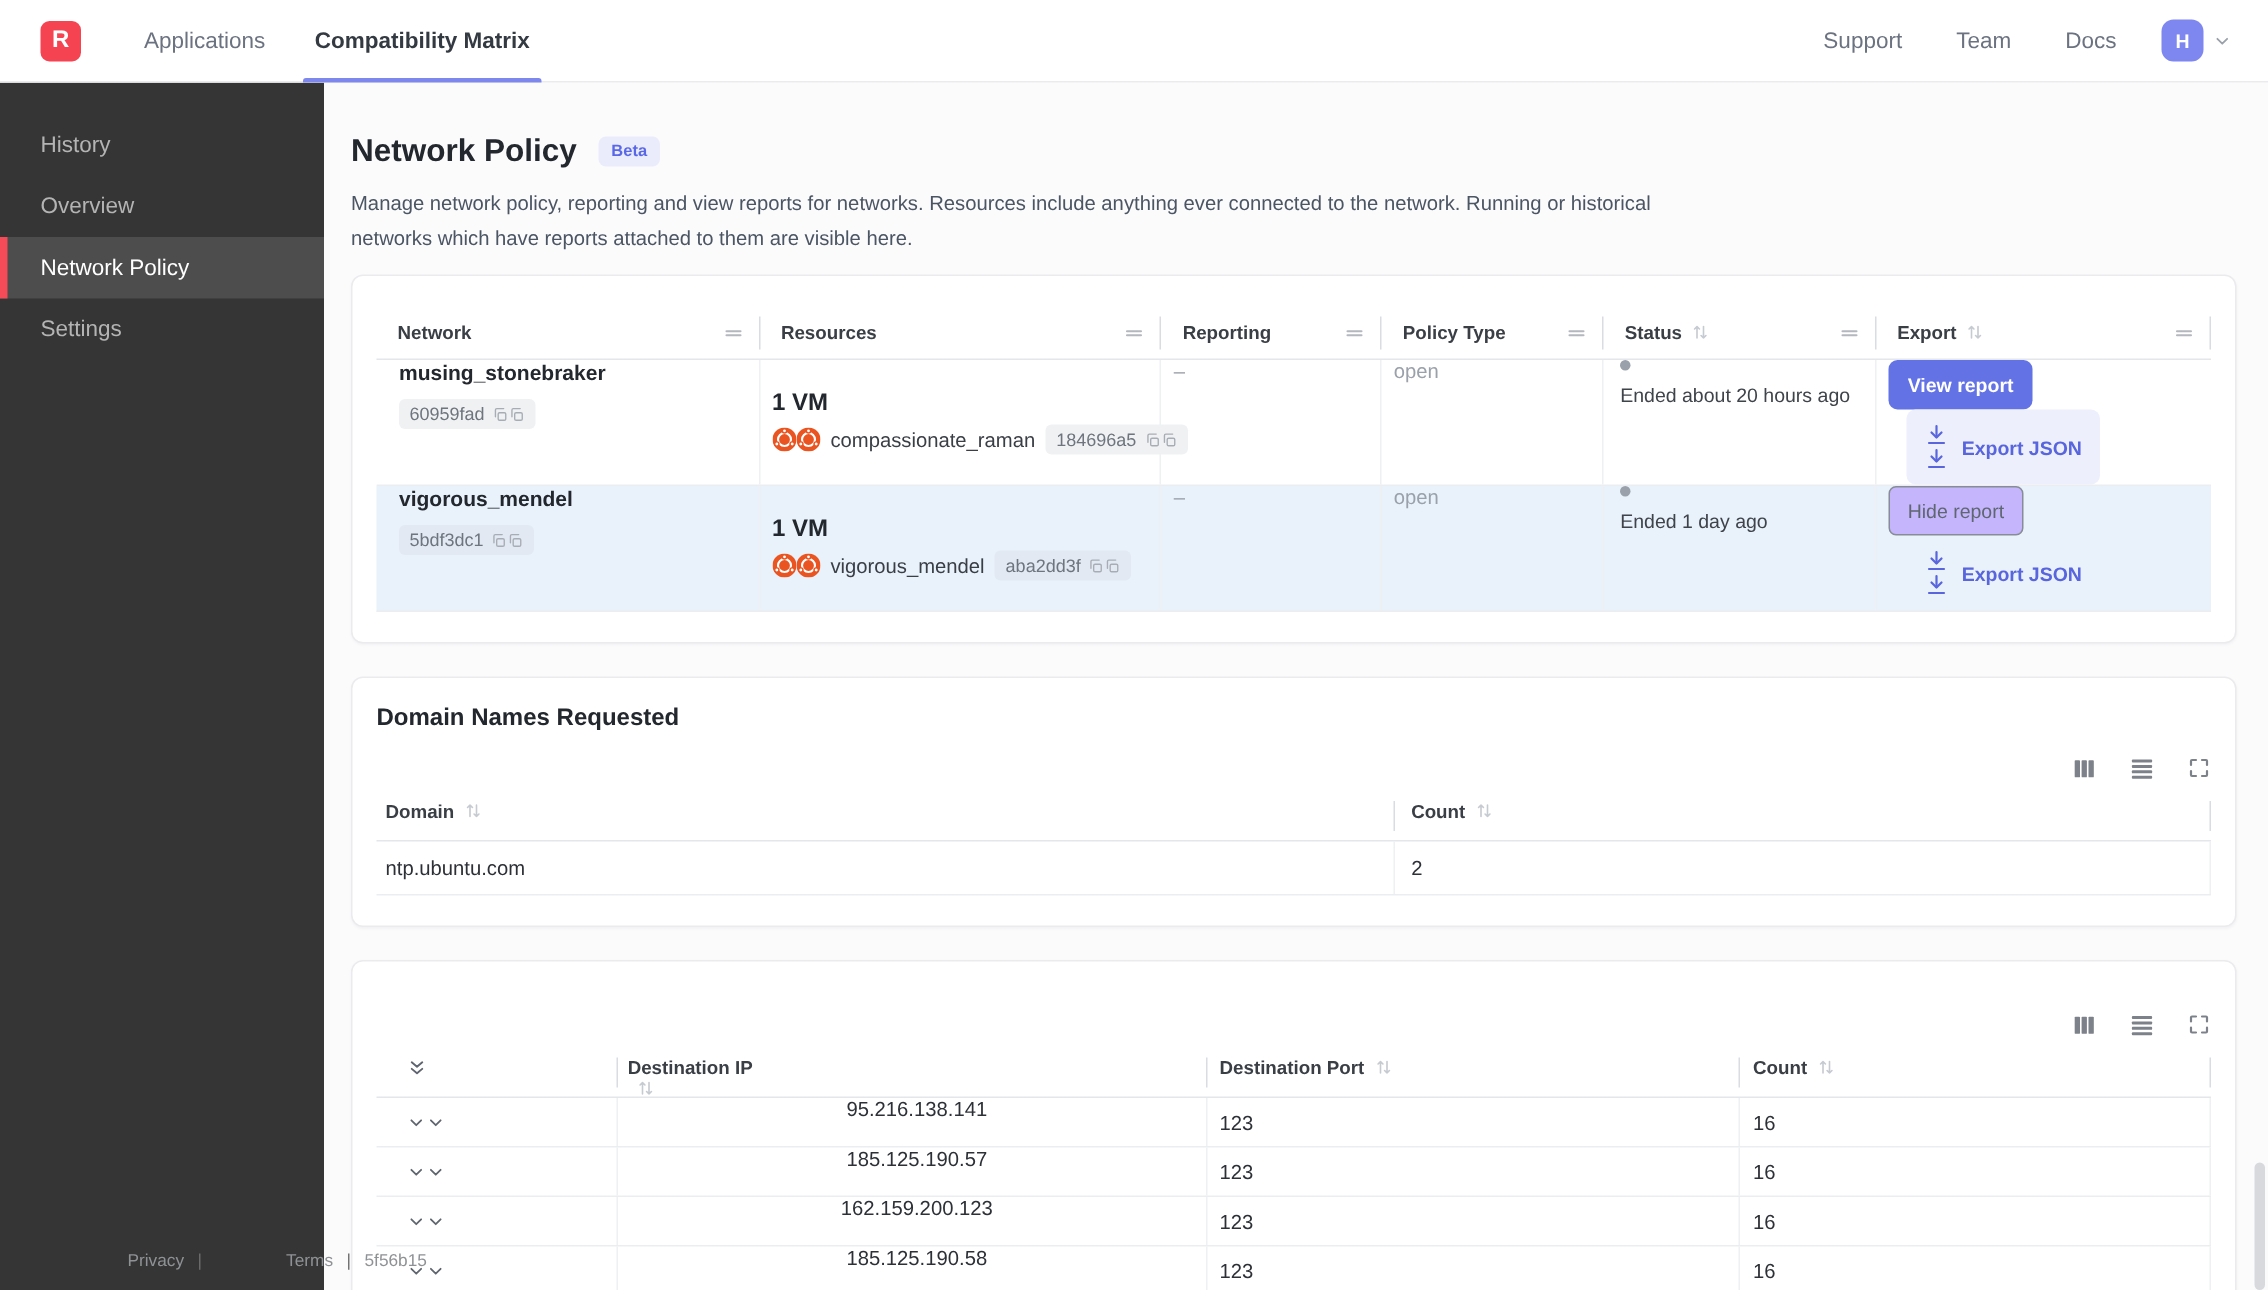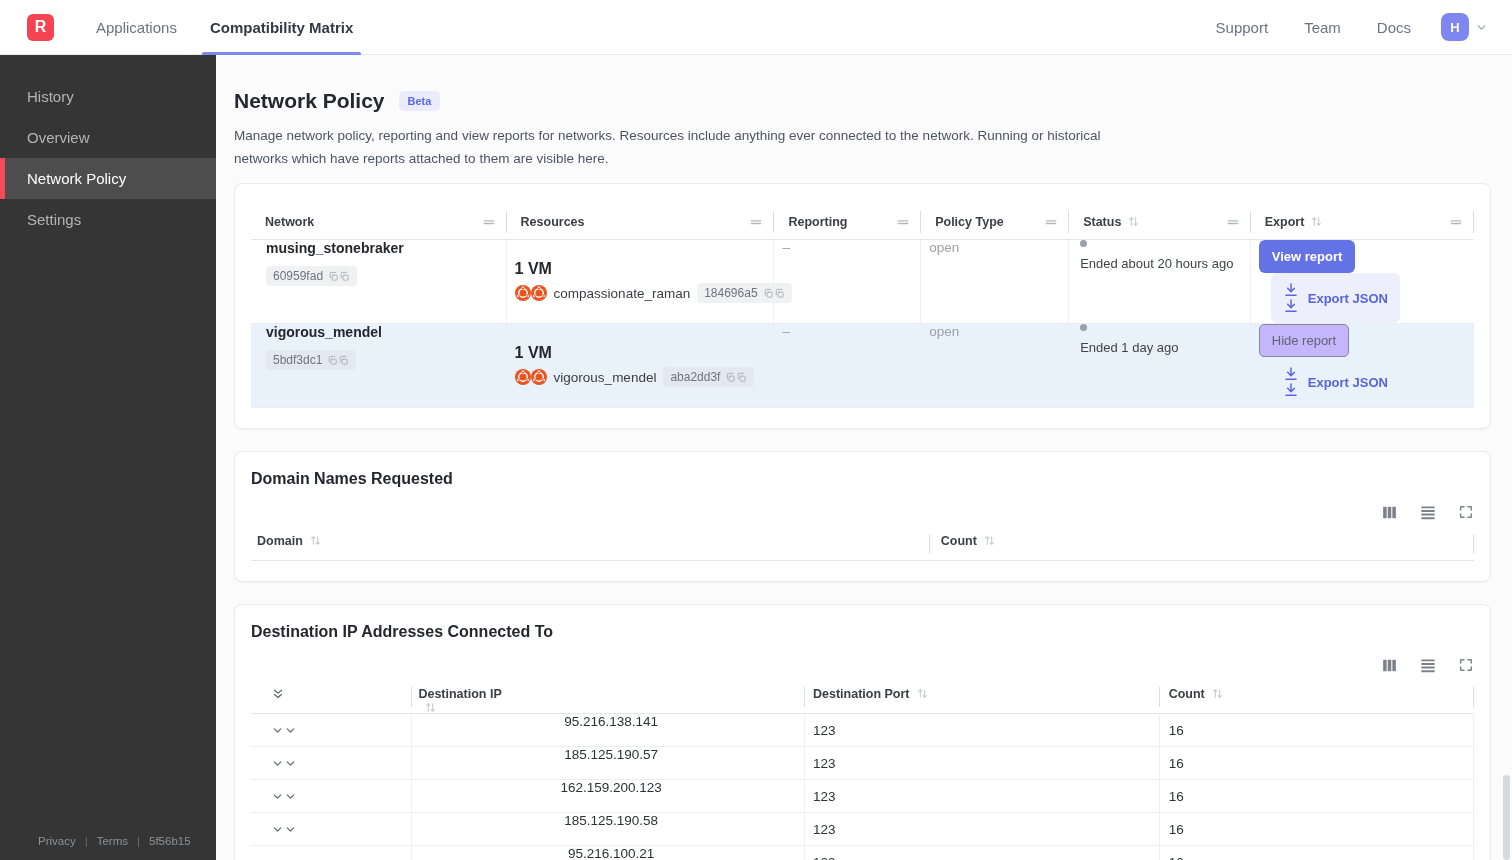--- a/index.html
+++ b/index.html
@@ -28,21 +28,21 @@
   
   .sidebar { position:absolute; top:55px; left:0; bottom:0; width:216px; background:#353535;
              display:flex; flex-direction:column; z-index:10; }
   .side-list { padding-top:21px; }
   .side-item { height:41px; display:flex; align-items:center; padding-left:22px; font-size:15px;
                color:#b4b4b4; cursor:pointer; border-left:5px solid transparent; }
   .side-item.active { background:#4d4d4d; color:#fff; border-left-color:#f54a57; }
   .side-footer { margin-top:auto; padding:0 0 13px 38px; font-size:11.5px; color:#8f9295;
                  display:flex; align-items:center; gap:9px; }
   .side-footer .sep { color:#6d6d6d; }
-  .side-footer .link { cursor:pointer; }
+  .side-footer .link { cursor:pointer;margin-left:47px; }
 
   
   .main { position:absolute; top:55px; left:216px; right:0; bottom:0; background:#fbfbfc;
           overflow:hidden; padding:0 21px 0 18px; }
   .page-head { margin-top:34px; display:flex; align-items:center; gap:14px; }
   .page-title { font-size:21px; font-weight:700; color:#23272e; }
   .beta-badge { background:#eaecfb; color:#5a68e8; font-size:11px; font-weight:600;
                 padding:4px 9px; border-radius:5px; }
   .page-desc { margin-top:11px; font-size:13.5px; line-height:1.72; color:#4b5563; max-width:905px; }
 
@@ -429,24 +429,29 @@
       <div class="t2-hcell dcol-count">
         <span class="hlabel">Count</span>
         <span class="sort-icon">
             <svg width="13" height="13" viewBox="0 0 24 24" fill="none" stroke="currentColor" stroke-width="2" stroke-linecap="round" stroke-linejoin="round">
               <path d="M8 5v14M8 5 5 8m3-3 3 3"></path>
               <path d="M16 19V5m0 14-3-3m3 3 3-3"></path>
             </svg>
           </span>
       </div>
     </div>
+    <div id="domain-table-body">
+  <div class="t2-row dom-row">
+    <div class="t2-cell dcol-domain">ntp.ubuntu.com</div>
+    <div class="t2-cell dcol-count">2</div>
+  </div>
+</div>
   </div>
 
   <div class="card card-sec">
-    <div class="card-title">Destination IP Addresses Connected To</div>
     <div class="tools">
       <span class="tool">
         <svg width="17" height="17" viewBox="0 0 24 24" fill="currentColor">
             <rect x="3" y="4" width="5" height="16" rx="0.8"></rect>
             <rect x="9.5" y="4" width="5" height="16" rx="0.8"></rect>
             <rect x="16" y="4" width="5" height="16" rx="0.8"></rect>
           </svg>
       </span>
       <span class="tool">
         <svg width="18" height="18" viewBox="0 0 24 24" fill="currentColor">

